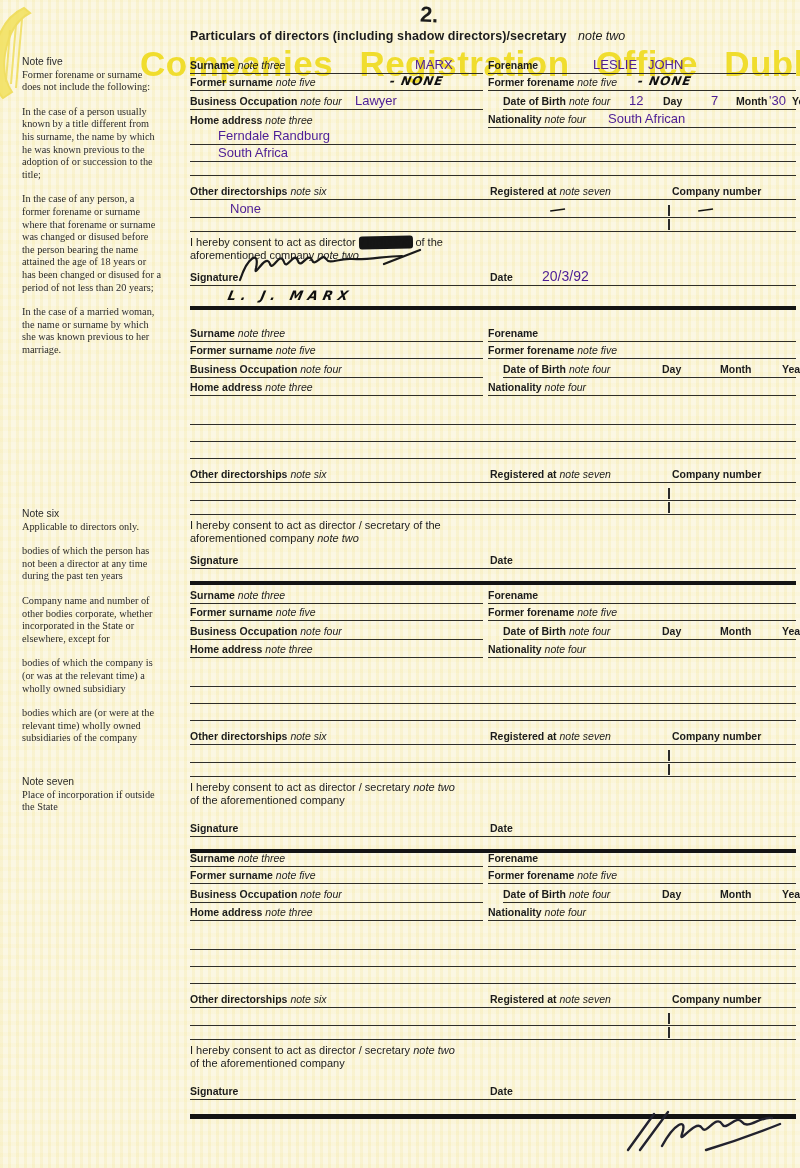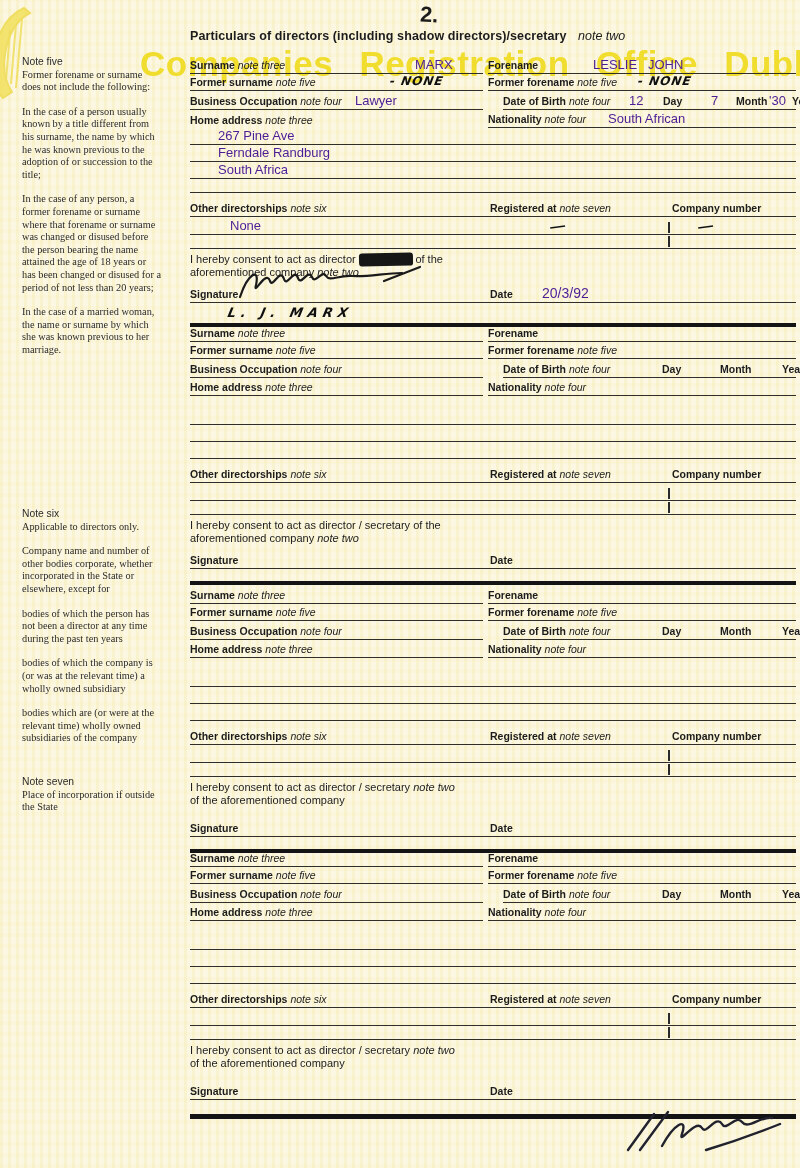--- a/index.html
+++ b/index.html
@@ -93,22 +93,22 @@
     <h4 class="h">Note five</h4>
     <p>Former forename or surname does not include the following:</p>
     <p>In the case of a person usually known by a title different from his surname, the name by which he was known previous to the adoption of or succession to the title;</p>
     <p>In the case of any person, a former forename or surname where that forename or surname was changed or disused before the person bearing the name attained the age of 18 years or has been changed or disused for a period of not less than 20 years;</p>
     <p>In the case of a married woman, the name or surname by which she was known previous to her marriage.</p>
   </aside>
 
   <aside class="side" style="top:508px;">
     <h4 class="h">Note six</h4>
     <p>Applicable to directors only.</p>
+    <p>bodies of which the person has not been a director at any time during the past ten years</p>
     <p>Company name and number of other bodies corporate, whether incorporated in the State or elsewhere, except for</p>
-    <p>bodies of which the person has not been a director at any time during the past ten years</p>
     <p>bodies of which the company is (or was at the relevant time) a wholly owned subsidiary</p>
     <p>bodies which are (or were at the relevant time) wholly owned subsidiaries of the company</p>
   </aside>
 
   <aside class="side" style="top:776px;">
     <h4 class="h">Note seven</h4>
     <p>Place of incorporation if outside the State</p>
   </aside>
 
   <section class="block" style="top:54px;">
@@ -149,23 +149,20 @@
     </div>
     <div class="frow r4">
       <div class="fcell cl" style="border-bottom:none">
         <span class="lbl"><span>Home address</span> <i>note three</i></span>
       </div>
       <div class="fcell cr">
         <span class="lbl"><span>Nationality</span> <i>note four</i></span>
         <span class="typed val" style="left:120px">South African</span>
       </div>
     </div>
-    <div class="fullline">
-        <span class="typed val" style="left:28px">267 Pine Ave</span>
-      </div>
     <div class="fullline">
         <span class="typed val" style="left:28px">Ferndale Randburg</span>
       </div>
     <div class="fullline">
         <span class="typed val" style="left:28px">South Africa</span>
       </div>
     <div class="fullline b"></div>
 
     <div class="odhead">
       <span class="lbl"><span>Other directorships</span> <i>note six</i></span>

